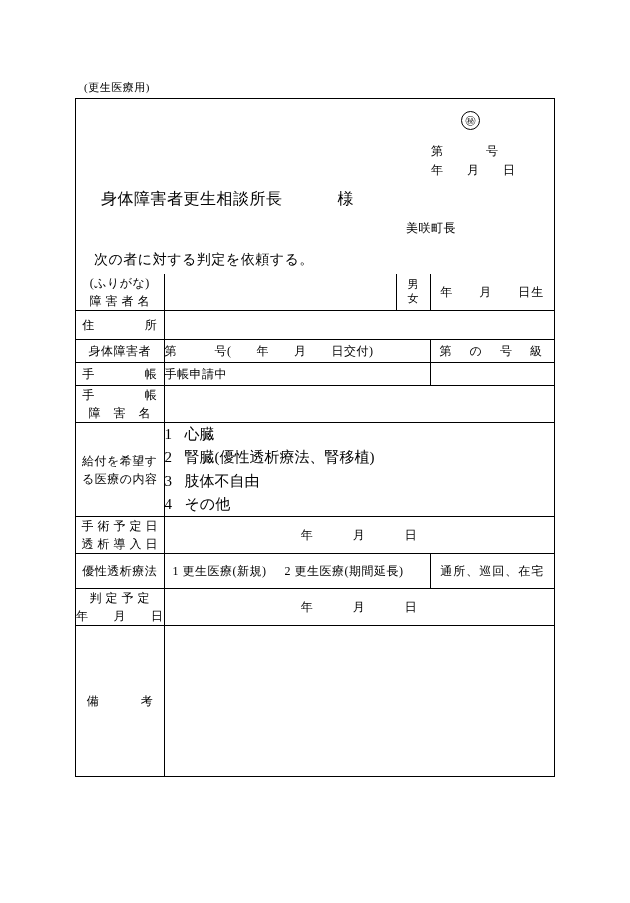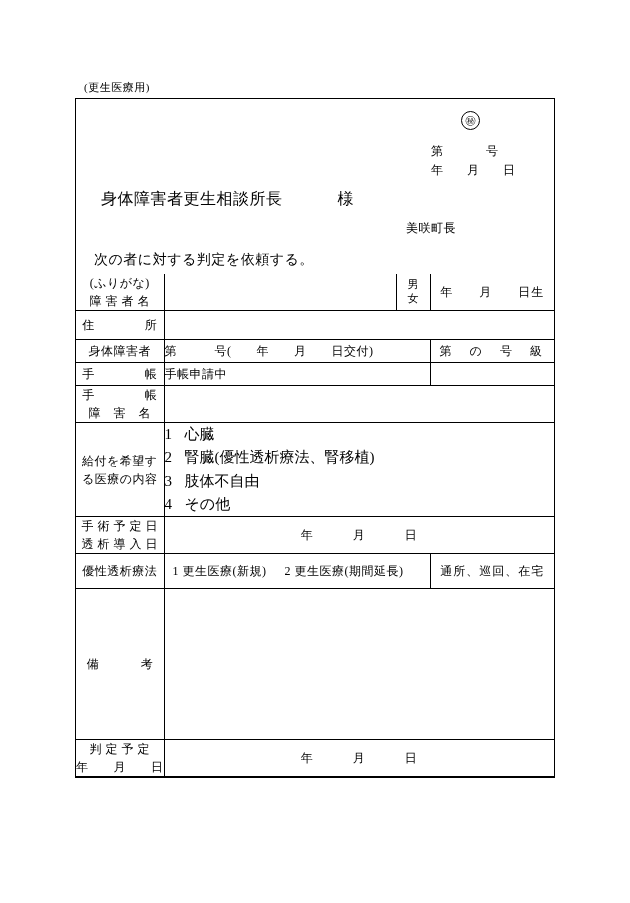--- a/index.html
+++ b/index.html
@@ -249,28 +249,28 @@
         <td class="lbl">優性透析療法</td>
         <td class="opt" colspan="2" style="height:26px;">
           <span>1</span>
           <span>更生医療(新規)</span><span class="sp"></span><span>2</span>
           <span>更生医療(期間延長)</span>
         </td>
         <td class="ymd-center">通所、巡回、在宅</td>
       </tr>
 
       <tr>
+        <td class="lbl2">
+          <div>判 定 予 定</div>
+          <div>年　　月　　日</div>
+        </td>
+        <td class="ymd-center" colspan="3" style="height:32px;">年　　　月　　　日</td>
+      </tr>
+
+      <tr>
         <td class="biko tall" style="border-bottom:none;">備　　考</td>
         <td class="cell-pad tall" colspan="3" style="border-bottom:none;vertical-align:top;"></td>
-      </tr>
-
-      <tr>
-        <td class="lbl2">
-          <div>判 定 予 定</div>
-          <div>年　　月　　日</div>
-        </td>
-        <td class="ymd-center" colspan="3" style="height:32px;">年　　　月　　　日</td>
       </tr>
 
     </tbody>
       </table>
   </div>
 </div>
 
 </body></html>

